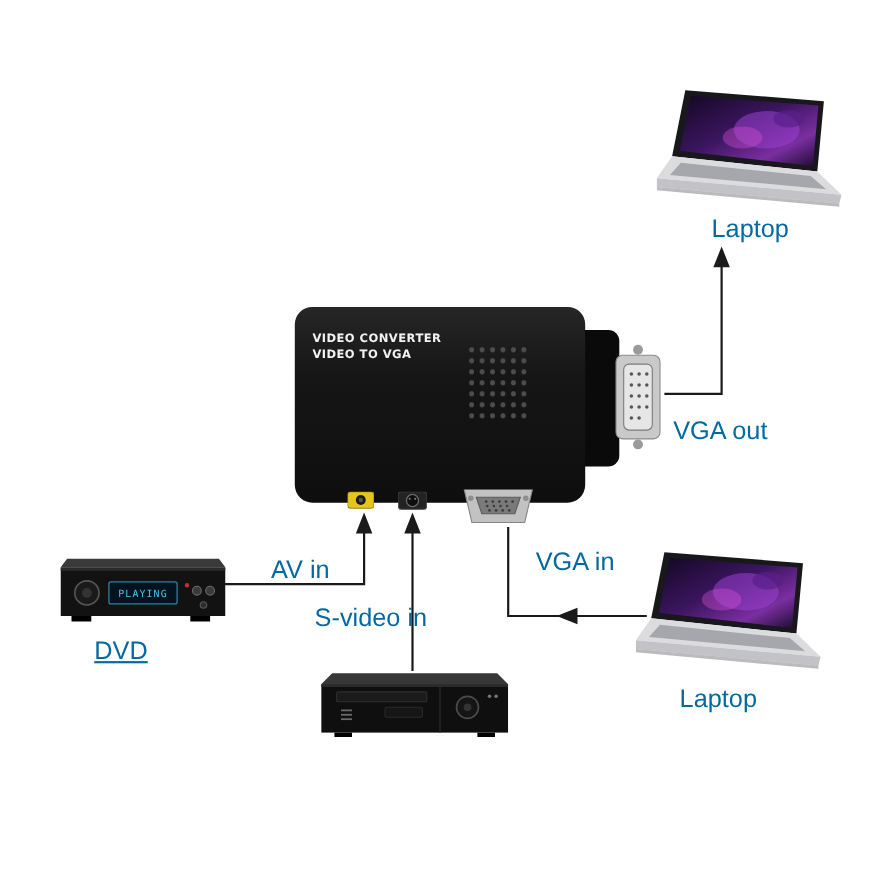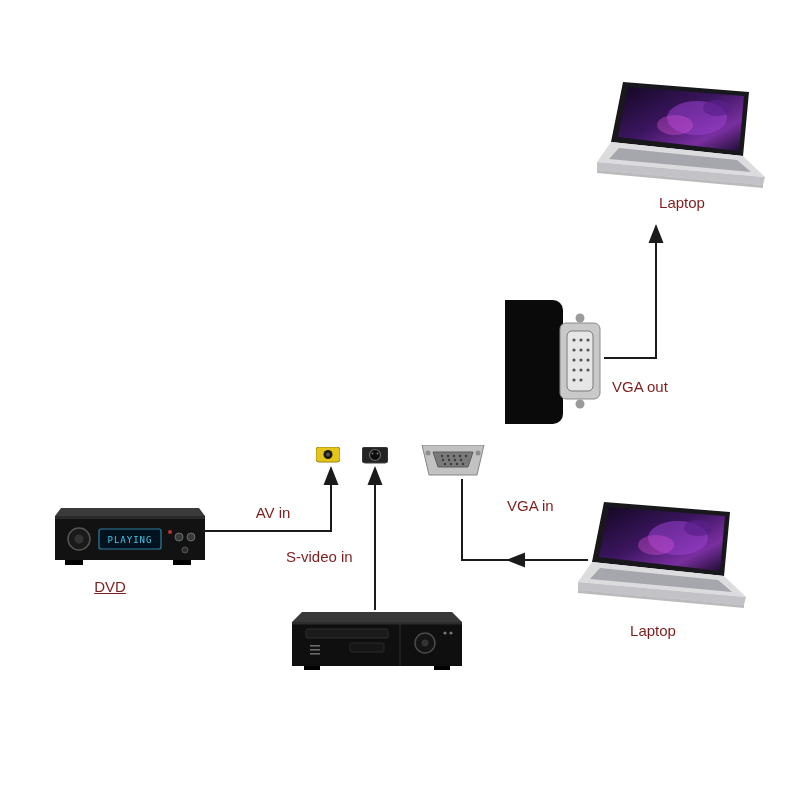--- a/index.html
+++ b/index.html
@@ -1,21 +1,21 @@
 <!DOCTYPE html>
 <html><head>
 <meta charset="utf-8">
 <style>
   html,body{margin:0;padding:0;background:#ffffff;}
   .stage{
     position:relative;width:800px;height:800px;background:#ffffff;
     font-family:"Liberation Sans", sans-serif;color:#111;overflow:hidden;
   }
   .label{
-    position:absolute;font-size:15px;color:#7f1d1d;white-space:nowrap;
+    position:absolute;font-size:23px;color:#0369a1;white-space:nowrap;
   }
   .label.center{text-align:center;}
   
   .converter{
     position:absolute;left:268px;top:279px;width:264px;height:178px;
     background:linear-gradient(180deg,#262626 0%,#161616 35%,#0e0e0e 100%);
     border-radius:16px;z-index:2;
   }
   .converter-text{
     position:absolute;left:16px;top:22px;color:#f2f2f2;font-weight:bold;
@@ -35,20 +35,27 @@
   .overlay{position:absolute;left:0;top:0;z-index:4;pointer-events:none;}
   .device{position:absolute;z-index:2;}
 </style>
 </head>
 <body>
 
 <div class="stage">
 
   <div class="side-block"></div>
 
+  <div class="converter">
+    <div class="converter-text">
+      <div>VIDEO CONVERTER</div>
+      <div>VIDEO TO VGA</div>
+    </div>
+    <div class="grille"></div>
+  </div>
 
   <svg class="port" style="left:558px;top:310px;" width="46" height="102" viewBox="0 0 46 102">
     <circle cx="22" cy="8" r="4.5" fill="#9a9a9a"></circle>
     <circle cx="22" cy="94" r="4.5" fill="#9a9a9a"></circle>
     <rect x="2" y="13" width="40" height="76" rx="6" fill="#c9c9c9" stroke="#8a8a8a" stroke-width="1"></rect>
     <rect x="9" y="21" width="26" height="60" rx="5" fill="#e6e6e6" stroke="#7a7a7a" stroke-width="1"></rect>
     <g fill="#555">
       <circle cx="16" cy="30" r="1.6"></circle>
         <circle cx="23" cy="30" r="1.6"></circle>
         <circle cx="30" cy="30" r="1.6"></circle>
@@ -189,17 +196,17 @@
     <polygon points="506,560 525,552.5 525,567.5" fill="#1a1a1a"></polygon>
 
     <path d="M203 531 L331 531 L331 482" fill="none" stroke="#1a1a1a" stroke-width="2"></path>
     <polygon points="331,466 323.5,485 338.5,485" fill="#1a1a1a"></polygon>
 
     <path d="M375 610 L375 484" fill="none" stroke="#1a1a1a" stroke-width="2"></path>
     <polygon points="375,466 367.5,485 382.5,485" fill="#1a1a1a"></polygon>
   </svg>
 
   <div class="label" style="left:612px;top:378px;">VGA out</div>
-  <div class="label" style="left:507px;top:497px;">VGA in</div>
+  <div class="label" style="left:487px;top:497px;">VGA in</div>
   <div class="label center" style="left:240px;top:504px;width:66px;">AV in</div>
   <div class="label" style="left:286px;top:548px;text-align:right;">S-video in</div>
 
 </div>
 
 </body></html>

